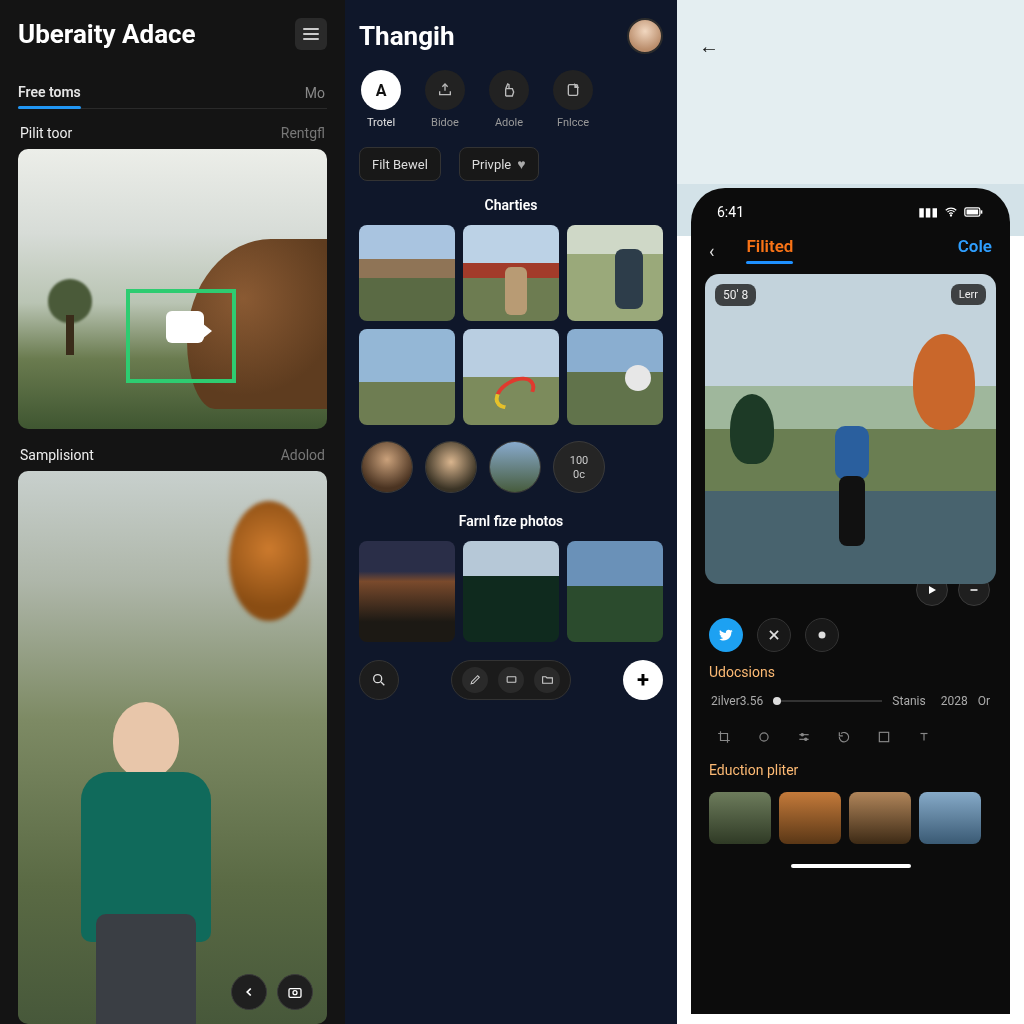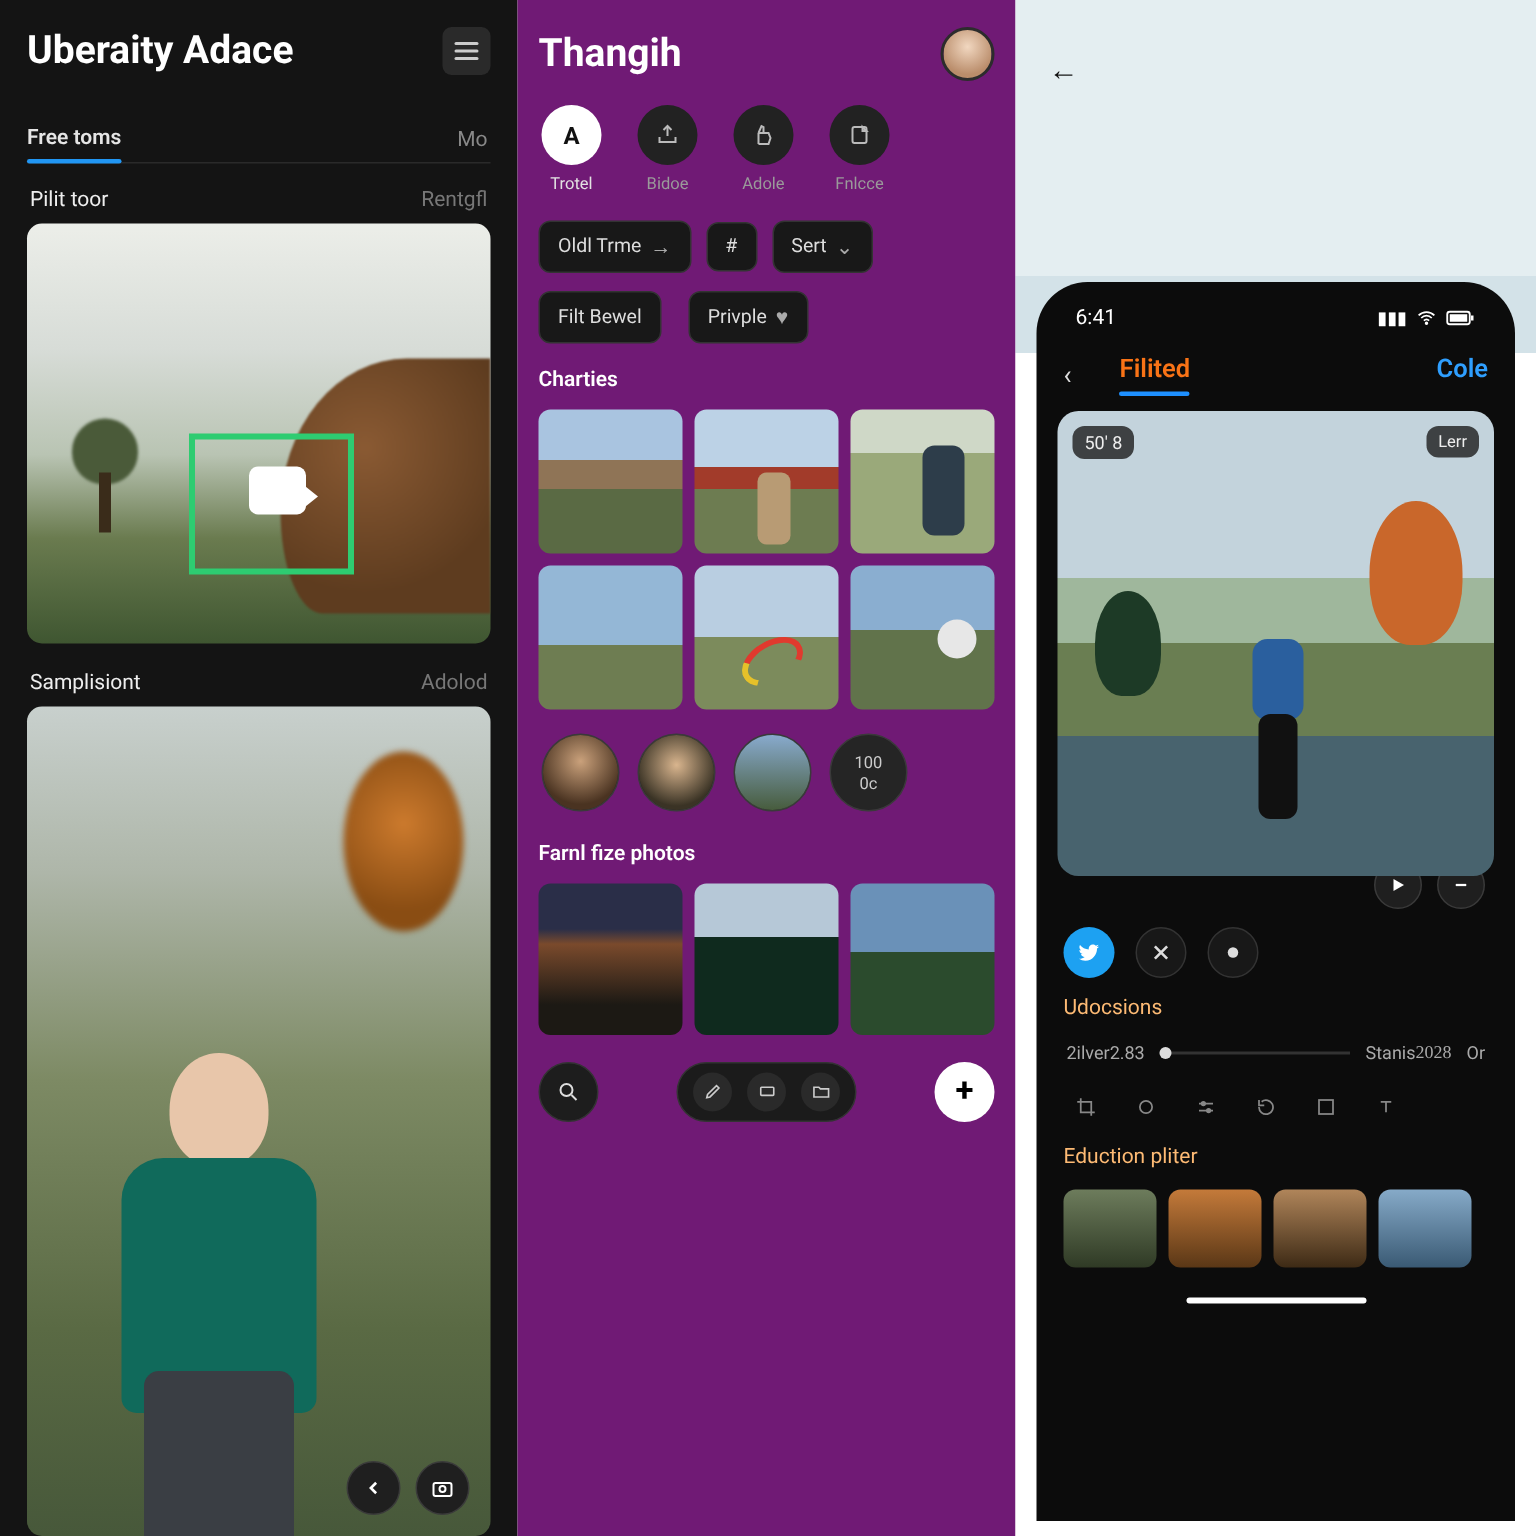--- a/index.html
+++ b/index.html
@@ -32,21 +32,21 @@
 .p1-person { position: absolute; left: 48px; bottom: 0; width: 160px; height: 330px; }
 .p1-face { position:absolute; left:50%; transform:translateX(-50%); top:8px; width:66px; height:76px; background:#e8c6aa; border-radius:50% 50% 46% 46%; }
 .p1-hair { position:absolute; left:50%; transform:translateX(-50%); top:-2px; width:94px; height:84px; background:#b38a52; border-radius:50% 50% 40% 40%; z-index:-1; }
 .p1-body { position:absolute; left:50%; transform:translateX(-50%); top:78px; width:130px; height:170px; background:#106a5b; border-radius:28px 28px 10px 10px; }
 .p1-legs { position:absolute; left:50%; transform:translateX(-50%); bottom:0; width:100px; height:110px; background:#3a3e44; border-radius:10px 10px 0 0; }
 .p1-trees2 { position:absolute; right:18px; top:30px; width:80px; height:120px; background: radial-gradient(circle at 50% 40%, #cc7a2d, #8a4d13 70%); border-radius:50%; filter: blur(2px); }
 .p1-fab-row { position: absolute; right: 14px; bottom: 14px; display: flex; gap: 10px; }
 .fab { width: 36px; height: 36px; border-radius: 50%; background: #1f1f1f; display:flex; align-items:center; justify-content:center; color:#fff; font-size:16px; border:1px solid #3a3a3a; }
 
 
-.panel2 { width: 332px; background: #701a75; color: #eee; display:flex; flex-direction: column; padding: 18px 14px 10px; gap: 12px; }
+.panel2 { width: 332px; background: #0f172a; color: #eee; display:flex; flex-direction: column; padding: 18px 14px 10px; gap: 12px; text-align: center; }
 .p2-header { display:flex; justify-content: space-between; align-items: center; }
 .p2-title { font-size: 26px; font-weight: 700; color:#fff; }
 .avatar { width: 36px; height: 36px; border-radius: 50%; background: radial-gradient(circle at 50% 35%, #f1d7c0, #ba8d6b 70%); border: 2px solid #2c2c2c; }
 .p2-navrow { display:flex; gap: 24px; padding: 4px 2px 6px; align-items:flex-end; }
 .p2-navitem { display:flex; flex-direction:column; align-items:center; gap:6px; font-size:11px; color:#9a9a9a; }
 .p2-navitem .navicon { width:40px; height:40px; border-radius:50%; background:#222; display:flex; align-items:center; justify-content:center; color:#bbb; font-size:16px; }
 .p2-navitem.active .navicon { background:#fff; color:#111; }
 .p2-navitem.active { color:#e2e2e2; }
 .p2-controls { display:flex; gap: 10px; align-items:center; }
 .pill { display:flex; align-items:center; gap:6px; font-size:13px; padding:8px 12px; border:1px solid #333; border-radius:8px; color:#ddd; background:#181818; }
@@ -222,31 +222,20 @@
         <div class="navicon">
           <svg width="16" height="16" viewBox="0 0 24 24" fill="none" stroke="#bbb" stroke-width="2">
               <rect x="5" y="4" width="14" height="16" rx="2"></rect>
               <path d="M15 4l4 4h-4z"></path>
             </svg>
         </div>
         <span>Fnlcce</span>
       </div>
     </div>
 
-    <div class="p2-controls">
-      <div class="pill">
-        <span>Oldl Trme</span>
-        <span class="arrow">→</span>
-      </div>
-      <div class="pill">#</div>
-      <div class="pill">
-        <span>Sert</span>
-        <span class="arrow">⌄</span>
-      </div>
-    </div>
     <div class="p2-controls2">
       <div class="pill">Filt Bewel</div>
       <div class="pill">
         <span>Privple</span>
         <span class="arrow">♥</span>
       </div>
     </div>
 
     <div class="p2-section-label">Charties</div>
     <div class="grid3">
@@ -373,24 +362,24 @@
         <div class="qbtn">
           <svg width="14" height="14" viewBox="0 0 24 24">
               <circle cx="12" cy="12" r="6" fill="#ddd"></circle>
             </svg>
         </div>
       </div>
 
       <div class="p3-label">Udocsions</div>
       <div class="p3-timeline">
         <span>2ilver</span>
-        <span>2.83</span>
+        <span>3.56</span>
         <div class="bar"></div>
         <span>Stanis</span>
-        <span style="margin-left:0;font-family:Liberation Serif, serif;">2028</span>
+        <span style="margin-left:15px;">2028</span>
         <span style="margin-left:10px;">Or</span>
       </div>
       <div class="tool-row">
         <button class="ticon">
             <svg width="14" height="14" viewBox="0 0 24 24" fill="none" stroke="#888" stroke-width="2">
               <path d="M6 2v16h16"></path>
               <path d="M2 6h16v16"></path>
             </svg>
           </button>
         <button class="ticon">

